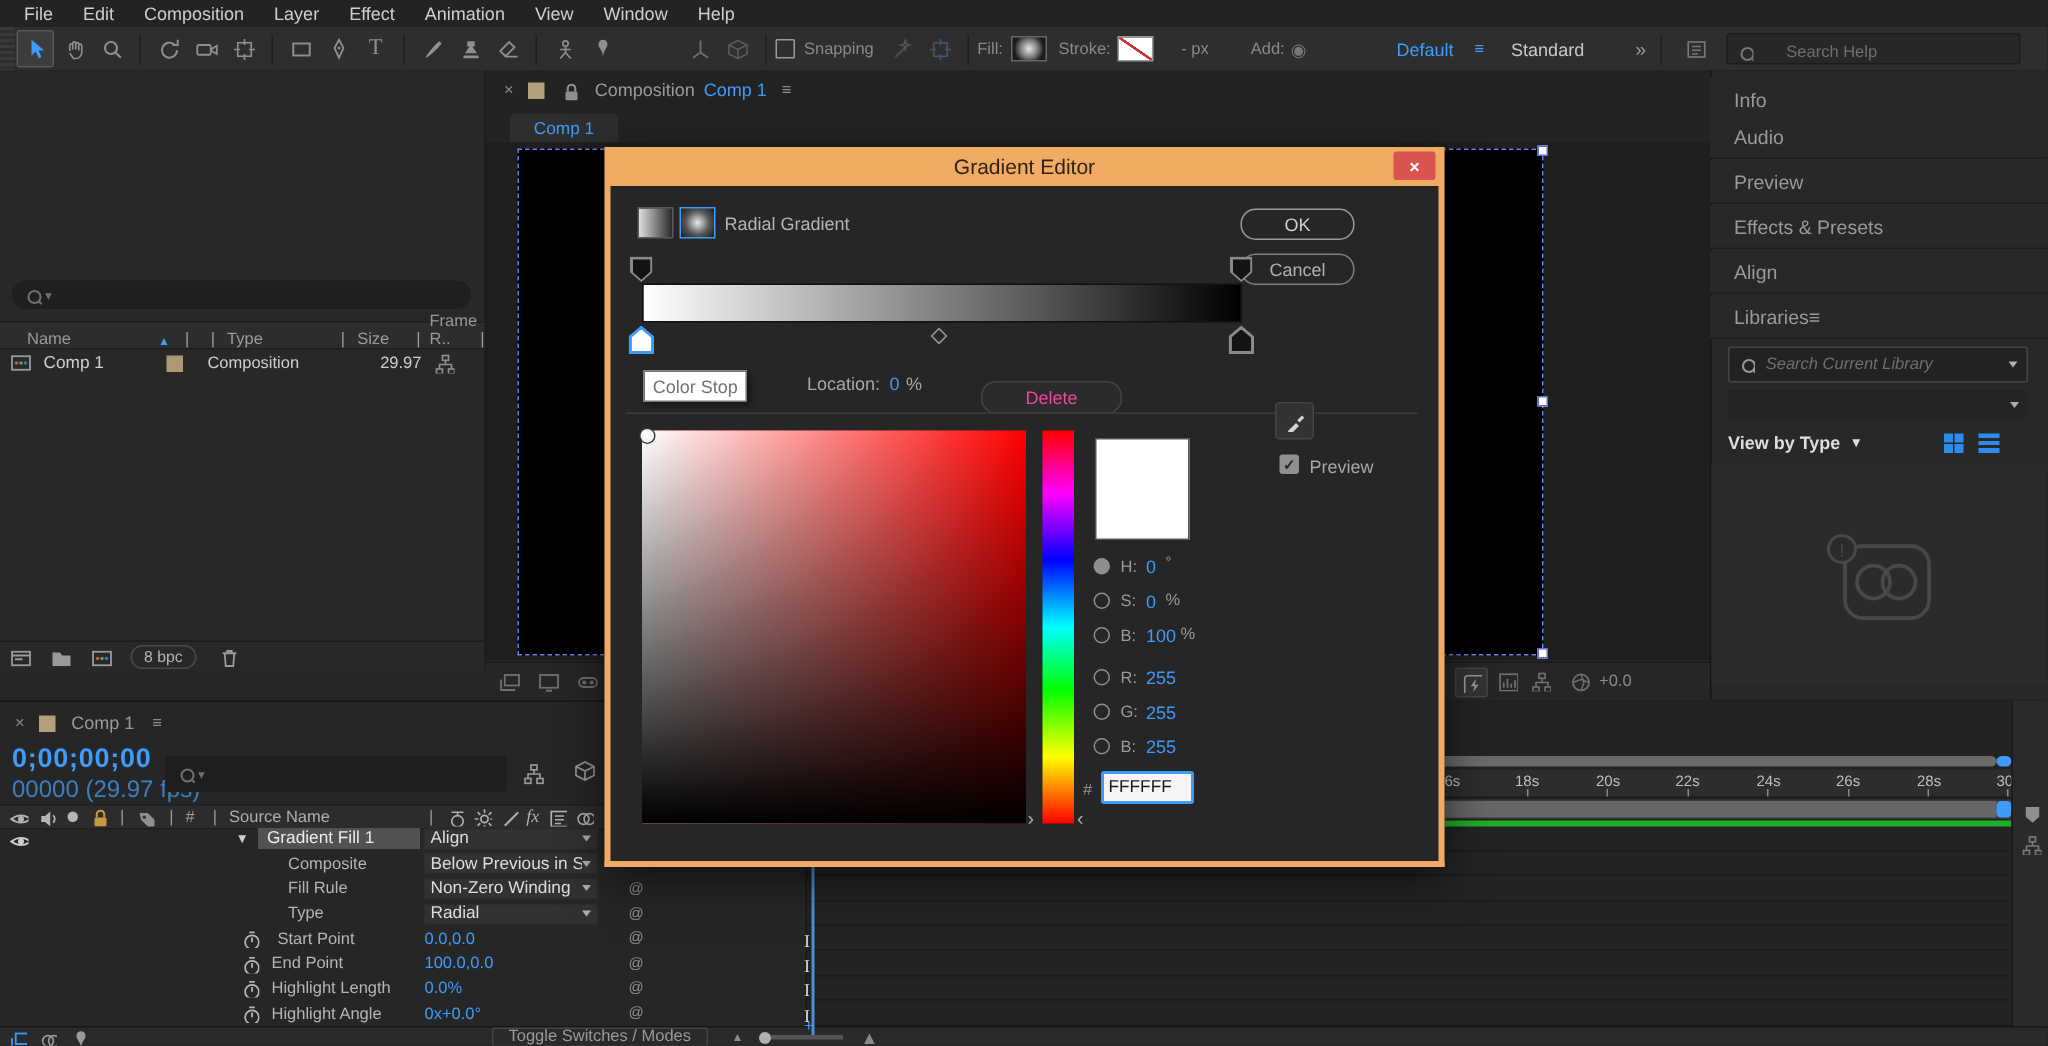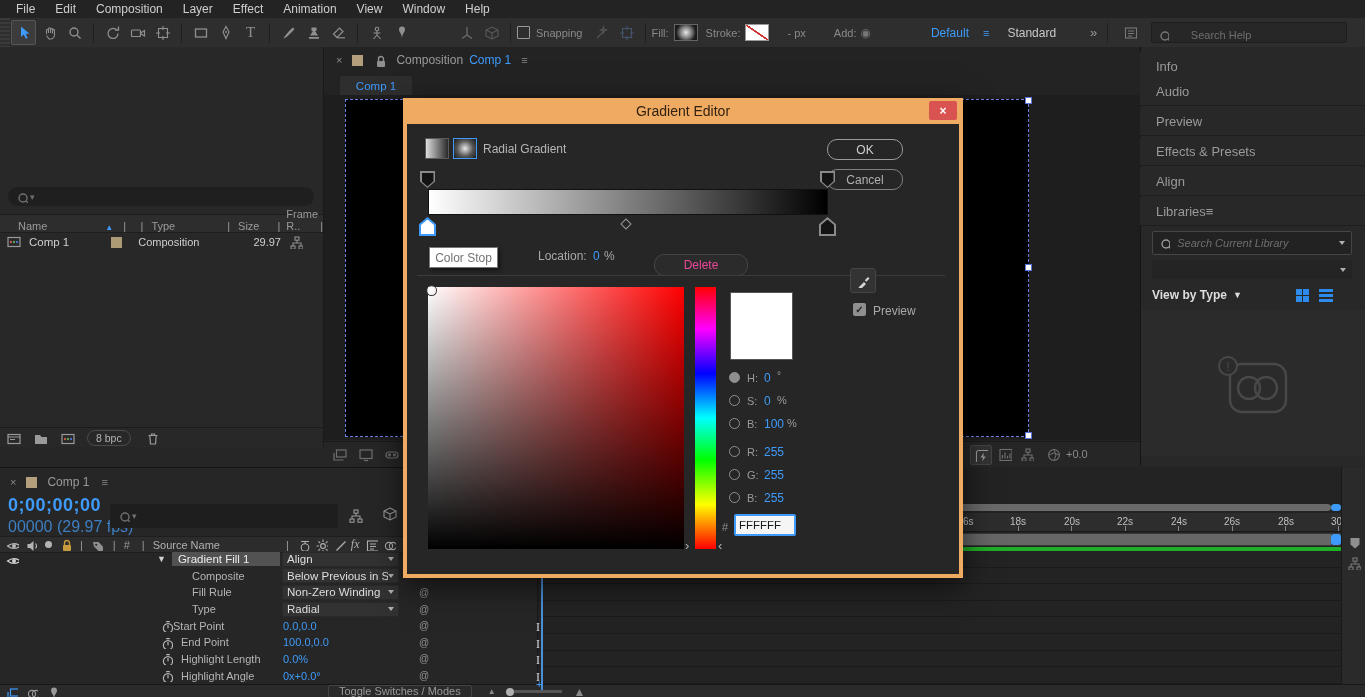--- a/index.html
+++ b/index.html
@@ -650,21 +650,21 @@
   <div class="dd" style="position:absolute;left:282px;width:117px;height:15px">
     <span>Radial</span>
       <span class="chev"></span>
   </div>
   <span class="pickwhip">@</span>
 </div>
 <div class="trow" style="top:617.5px">
   <svg class="ic" width="13" height="13" color="#b5b5b5" style="margin-left:160px">
       <use href="#i-stopwatch"></use>
     </svg>
-  <span style="margin-left:0;color:#b5b5b5">Start Point</span>
+  <span style="margin-left:12px;color:#b5b5b5">Start Point</span>
   <span class="blue" style="position:absolute;left:283px">0.0,0.0</span>
   <span class="pickwhip">@</span>
 </div>
 <div class="trow" style="top:634.1px">
   <svg class="ic" width="13" height="13" color="#b5b5b5" style="margin-left:160px">
       <use href="#i-stopwatch"></use>
     </svg>
   <span style="margin-left:8px;color:#b5b5b5">End Point</span>
   <span class="blue" style="position:absolute;left:283px">100.0,0.0</span>
   <span class="pickwhip">@</span>

